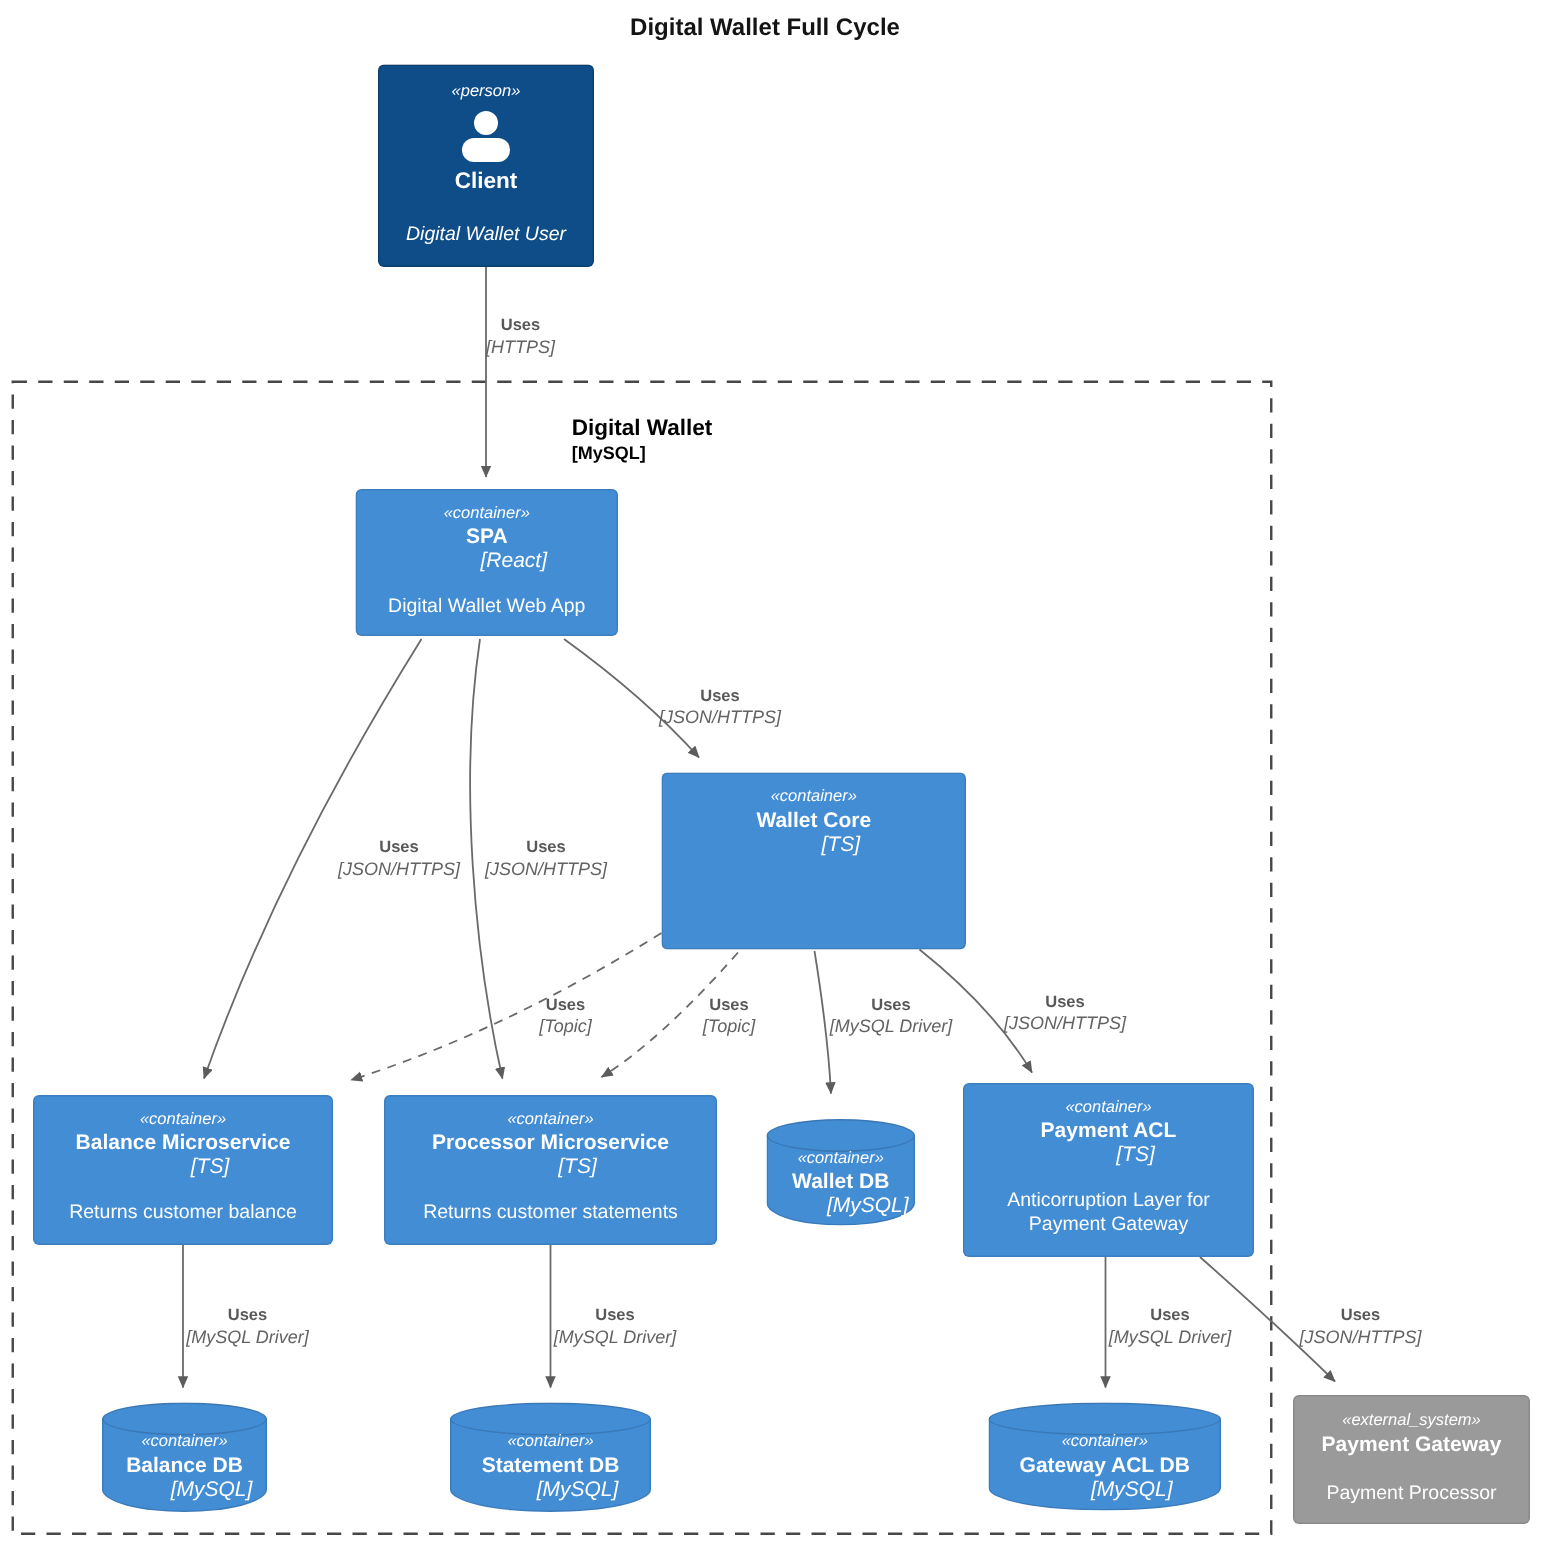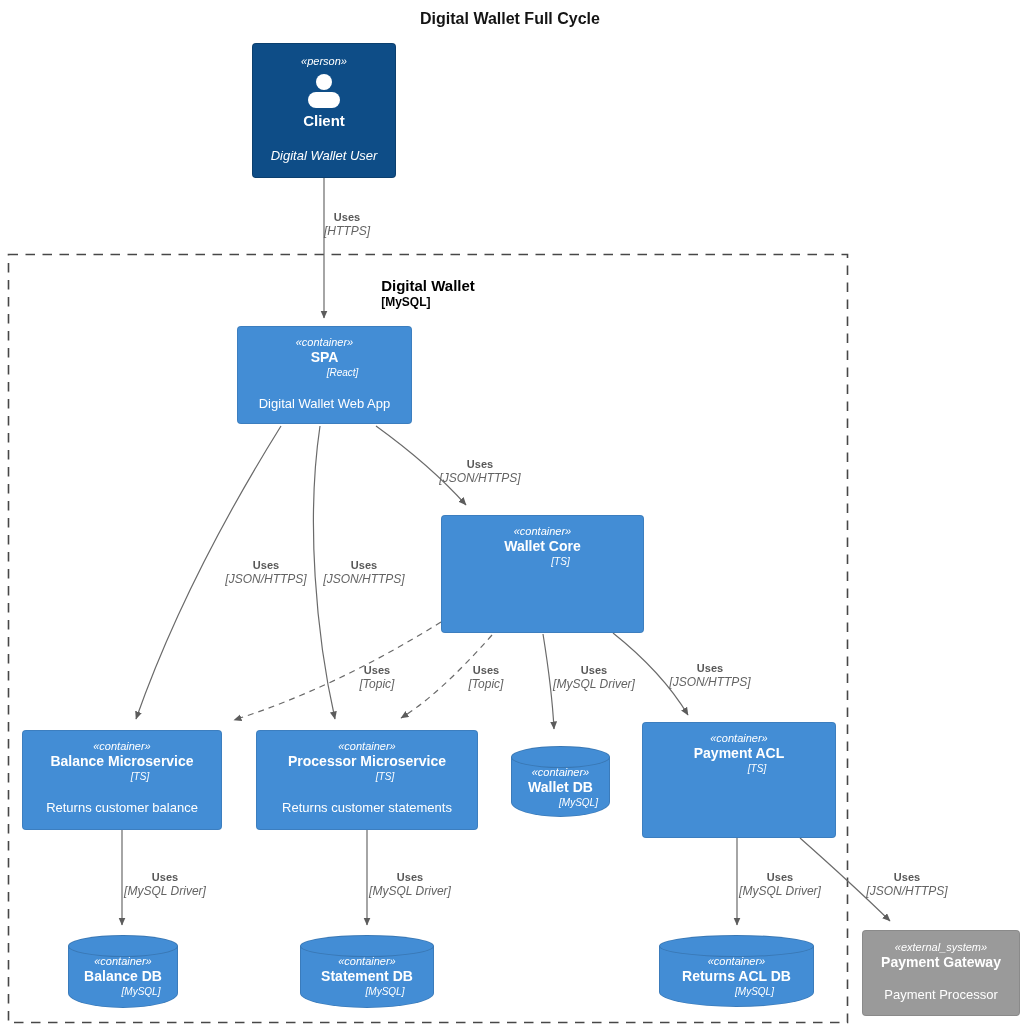--- a/index.html
+++ b/index.html
@@ -23,21 +23,21 @@
   .node {
     position:absolute; box-sizing:border-box; color:#ffffff; text-align:center;
     border-radius:4px; padding-top:8px;
   }
   .person   { background:#0e4d87; border:1px solid rgba(0,0,0,0.18); padding-top:10px; }
   .containr { background:#438dd5; border:1px solid rgba(0,0,0,0.10); }
   .external { background:#9a9a9a; border:1px solid rgba(0,0,0,0.10); padding-top:9px; }
 
   .stereo { font-size:11px; font-style:italic; line-height:14px; }
   .nname  { font-size:14px; font-weight:bold; line-height:17px; padding:0 4px; }
-  .tech   { font-size:10px; font-style:italic; line-height:14px;padding-left:36px; }
+  .tech   { font-size:14px; font-style:italic; line-height:14px;padding-left:36px; }
   .desc   { font-size:13px; line-height:16px; margin-top:16px; padding:0 8px; }
   .person .nname { font-size:15px; line-height:18px; margin-top:4px; }
   .person .desc  { margin-top:18px;font-style:italic; }
   .external .desc { }
   .picon { display:block; margin:6px auto 0; }
 
   .cyl {
     position:absolute; box-sizing:border-box; color:#ffffff; text-align:center;
     background:#438dd5; border:1px solid rgba(0,0,0,0.12);
     border-top:none; border-radius:0 0 50% 50% / 0 0 15px 15px;
@@ -122,20 +122,21 @@
     <div class="stereo">«container»</div>
     <div class="nname">Processor Microservice</div>
     <div class="tech">[TS]</div>
     <div class="desc">Returns customer statements</div>
   </div>
 
   <div class="node containr" style="left:642px;top:722px;width:194px;height:116px">
     <div class="stereo">«container»</div>
     <div class="nname">Payment ACL</div>
     <div class="tech">[TS]</div>
+    <div class="desc">Anticorruption Layer for Payment Gateway</div>
   </div>
 
   <div class="cyl" style="left:511px;top:757px;width:99px;height:60px">
     <div class="cyl-content">
       <div class="stereo">«container»</div>
       <div class="nname">Wallet DB</div>
       <div class="tech">[MySQL]</div>
     </div>
   </div>
 
@@ -151,21 +152,21 @@
     <div class="cyl-content">
       <div class="stereo">«container»</div>
       <div class="nname">Statement DB</div>
       <div class="tech">[MySQL]</div>
     </div>
   </div>
 
   <div class="cyl" style="left:659px;top:946px;width:155px;height:61px">
     <div class="cyl-content">
       <div class="stereo">«container»</div>
-      <div class="nname">Returns ACL DB</div>
+      <div class="nname">Gateway ACL DB</div>
       <div class="tech">[MySQL]</div>
     </div>
   </div>
 
   <div class="node external" style="left:862px;top:930px;width:158px;height:86px">
     <div class="stereo">«external_system»</div>
     <div class="nname">Payment Gateway</div>
     <div class="desc">Payment Processor</div>
   </div>
 

